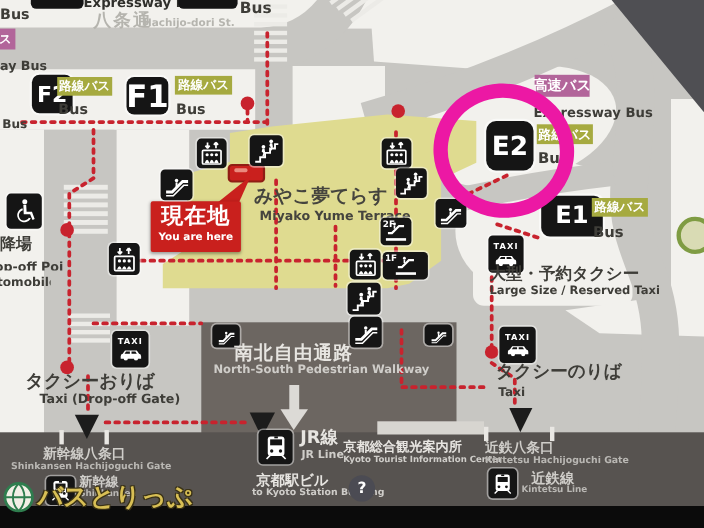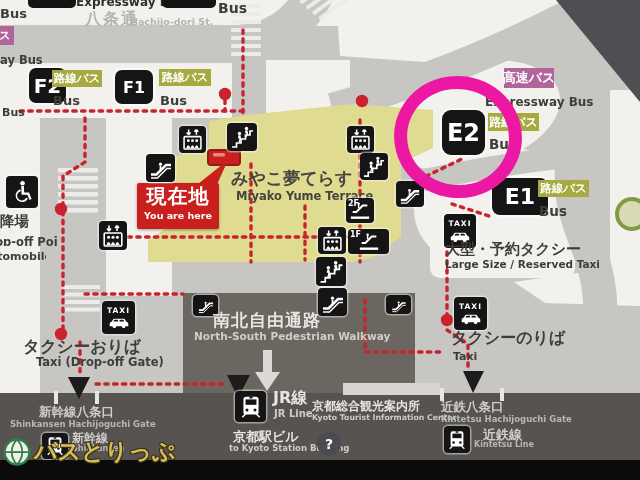--- a/index.html
+++ b/index.html
@@ -197,27 +197,27 @@
   <div class="abs jp" style="left:0;top:6px;font-size:13px">Bus</div>
   <div class="abs pill pp" style="left:-4px;top:26px;width:18px;height:19px;font-size:11px">ス</div>
   <div class="abs jp" style="left:0;top:53px;font-size:11.5px">ay Bus</div>
   <div class="abs jp" style="left:2px;top:106px;font-size:11px">Bus</div>
 
   <div class="abs box" style="left:29px;top:68px;width:37px;height:35px;font-size:20px">
       <span>F2</span>
     </div>
   <div class="abs pill pg" style="left:52px;top:70px;width:50px;height:17px;font-size:11.5px">路線バス</div>
   <div class="abs jp" style="left:53px;top:93px;font-size:13px">Bus</div>
-  <div class="abs box" style="left:115px;top:70px;width:38px;height:34px;font-size:16px">
+  <div class="abs box" style="left:115px;top:70px;width:38px;height:34px;font-size:28px">
       <span>F1</span>
     </div>
   <div class="abs pill pg" style="left:159px;top:69px;width:52px;height:17px;font-size:11.5px">路線バス</div>
   <div class="abs jp" style="left:160px;top:93px;font-size:13px">Bus</div>
 
-  <div class="abs pill pp" style="left:504px;top:68px;width:50px;height:20px;font-size:13px">高速バス</div>
+  <div class="abs pill pp" style="left:486px;top:68px;width:50px;height:20px;font-size:13px">高速バス</div>
   <div class="abs jp" style="left:485px;top:95px;font-size:12px">Expressway Bus</div>
   <div class="abs box" style="left:442px;top:110px;width:43px;height:45px;font-size:24px;border-radius:9px">
       <span>E2</span>
     </div>
   <div class="abs pill pg" style="left:488px;top:113px;width:51px;height:18px;font-size:12px">路線バス</div>
   <div class="abs jp" style="left:489px;top:136px;font-size:13.5px">Bus</div>
   <div class="abs box" style="left:492px;top:178px;width:56px;height:37px;font-size:22px;border-radius:8px">
       <span>E1</span>
     </div>
   <div class="abs pill pg" style="left:538px;top:180px;width:51px;height:17px;font-size:11.5px">路線バス</div>

